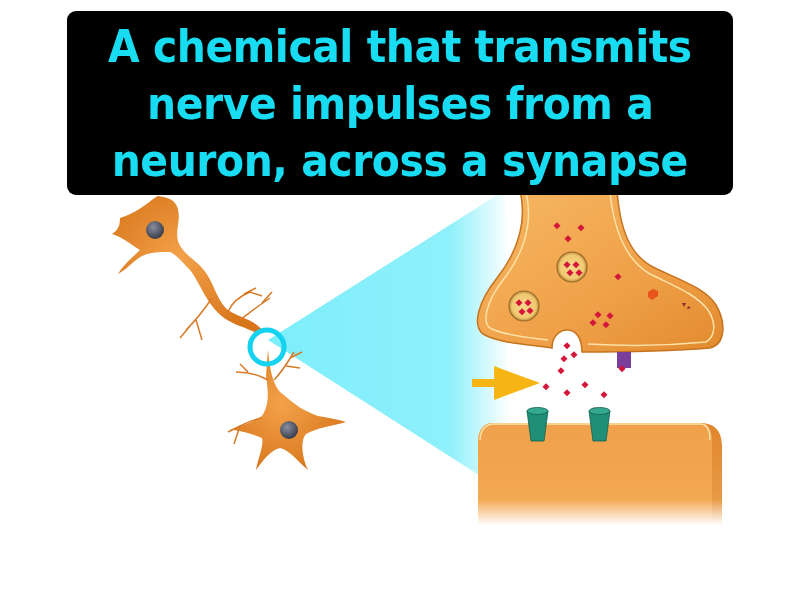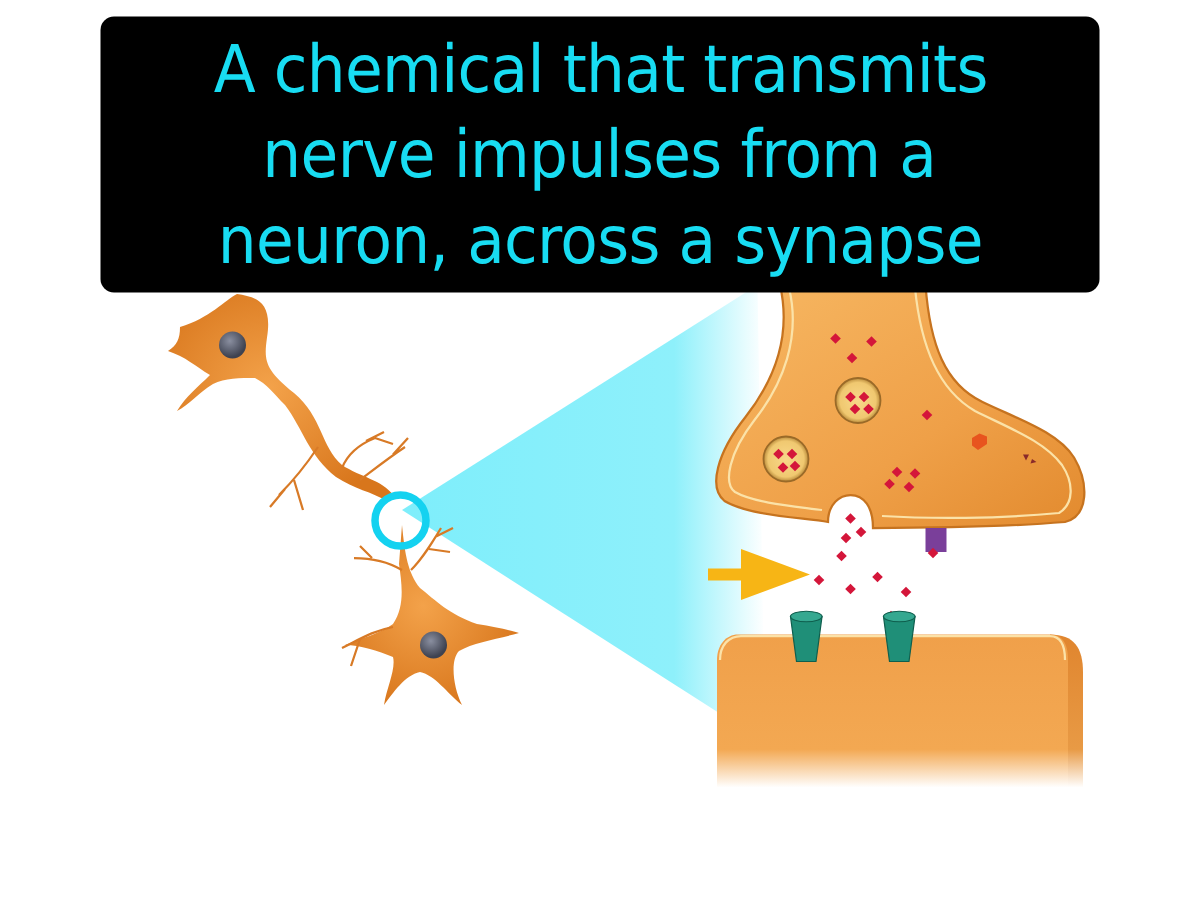--- a/index.html
+++ b/index.html
@@ -3,21 +3,21 @@
 <meta charset="utf-8">
 <style>
   html, body { margin: 0; padding: 0; }
   body {
     width: 800px; height: 600px; background: #ffffff; position: relative; overflow: hidden;
     font-family: "DejaVu Sans", "Liberation Sans", sans-serif;
   }
   .banner {
     position: absolute; left: 67px; top: 11px; width: 666px; height: 184px;
     background: #000000; border-radius: 9px; z-index: 5;
-    display: flex; flex-direction: column; align-items: center; justify-content: center;
+    display: flex; flex-direction: column; align-items: center; justify-content: center; font-weight: bold;
   }
   .banner .line {
     color: #18dcf2; font-size: 44px; line-height: 57px; letter-spacing: -0.5px;
     white-space: nowrap; font-family: "DejaVu Sans", sans-serif;
     transform: scaleX(0.93);
   }
   .illustration { position: absolute; left: 0; top: 0; width: 800px; height: 600px; z-index: 1; }
 </style>
 </head>
 <body>

